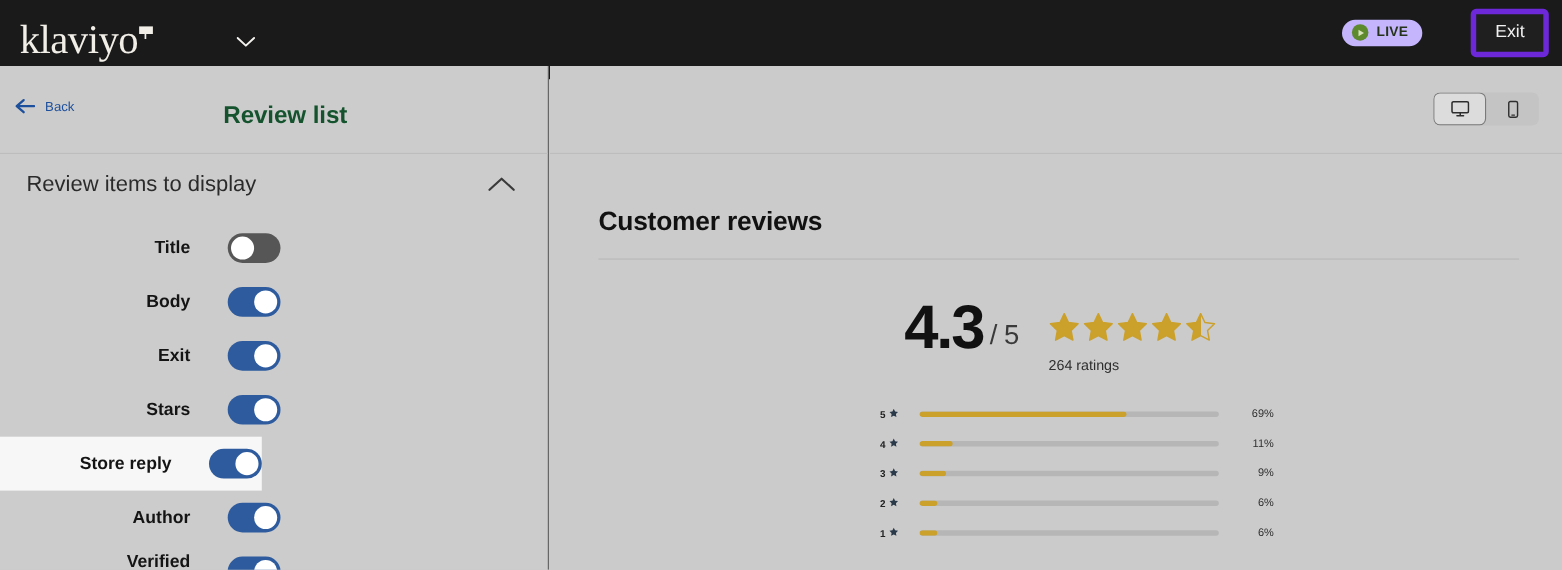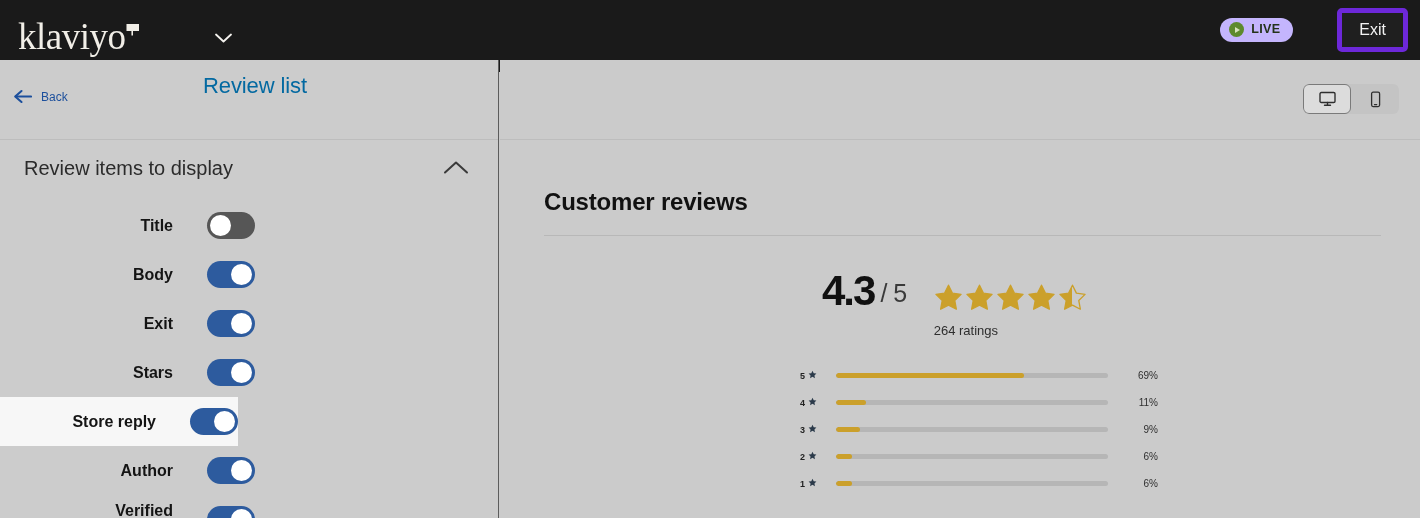--- a/index.html
+++ b/index.html
@@ -102,22 +102,22 @@
   }
   .back-link {
     position: absolute; left: 13px; top: 29px;
     display: flex; align-items: center; gap: 9px;
     color: #1c4f9c;
     font-size: 12px;
     cursor: pointer;
   }
   .back-arrow { width: 19px; height: 15px; display: block; }
   .panel-title {
-    position: absolute; left: 203px; top: 13px;
-    font-size: 22px; font-weight: 400; color: #0369a1;
+    position: absolute; left: 203px; top: 32px;
+    font-size: 22px; font-weight: 700; color: #14532d;
     letter-spacing: -0.1px;
   }
   .section-head {
     position: relative;
     height: 57px;
     display: flex; align-items: center;
     cursor: pointer;
   }
   .section-label {
     margin-left: 24px;
@@ -201,21 +201,21 @@
     height: 1px; background: #b8b8b8;
     width: 837px;
   }
   .score-block {
     margin-top: 38px;
     display: flex; align-items: flex-start;
     padding-left: 278px;
     gap: 27px;
   }
   .score-num {
-    font-size: 42px; font-weight: 700; color: #111;
+    font-size: 56px; font-weight: 700; color: #111;
     line-height: 0.82;
     letter-spacing: -2px;
   }
   .score-den {
     font-size: 25px; color: #3a3a3a;
     margin-left: 6px; font-weight: 400;
     letter-spacing: -0.5px;
   }
   .score-left { display: flex; align-items: flex-end; }
   .stars-block { padding-top: 9px; }

